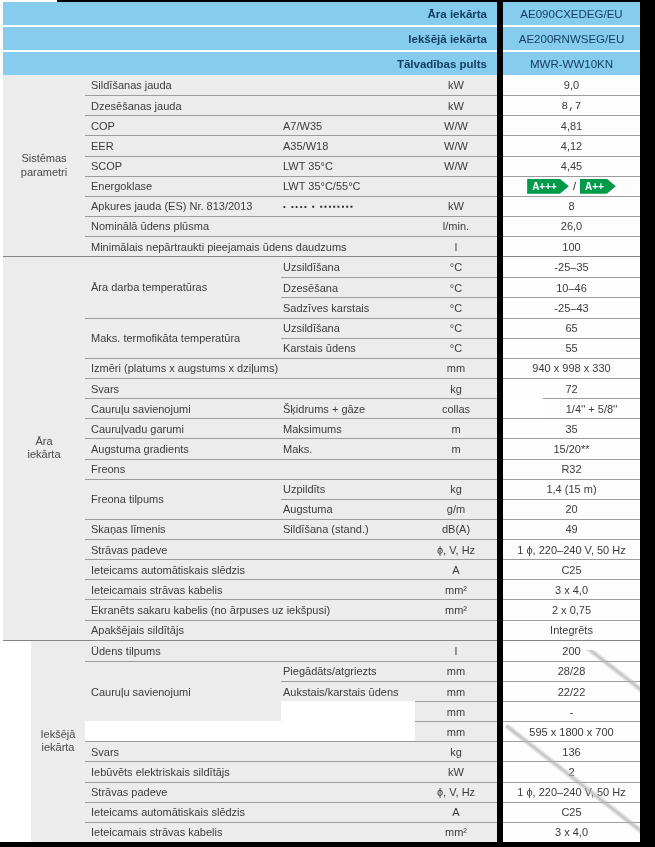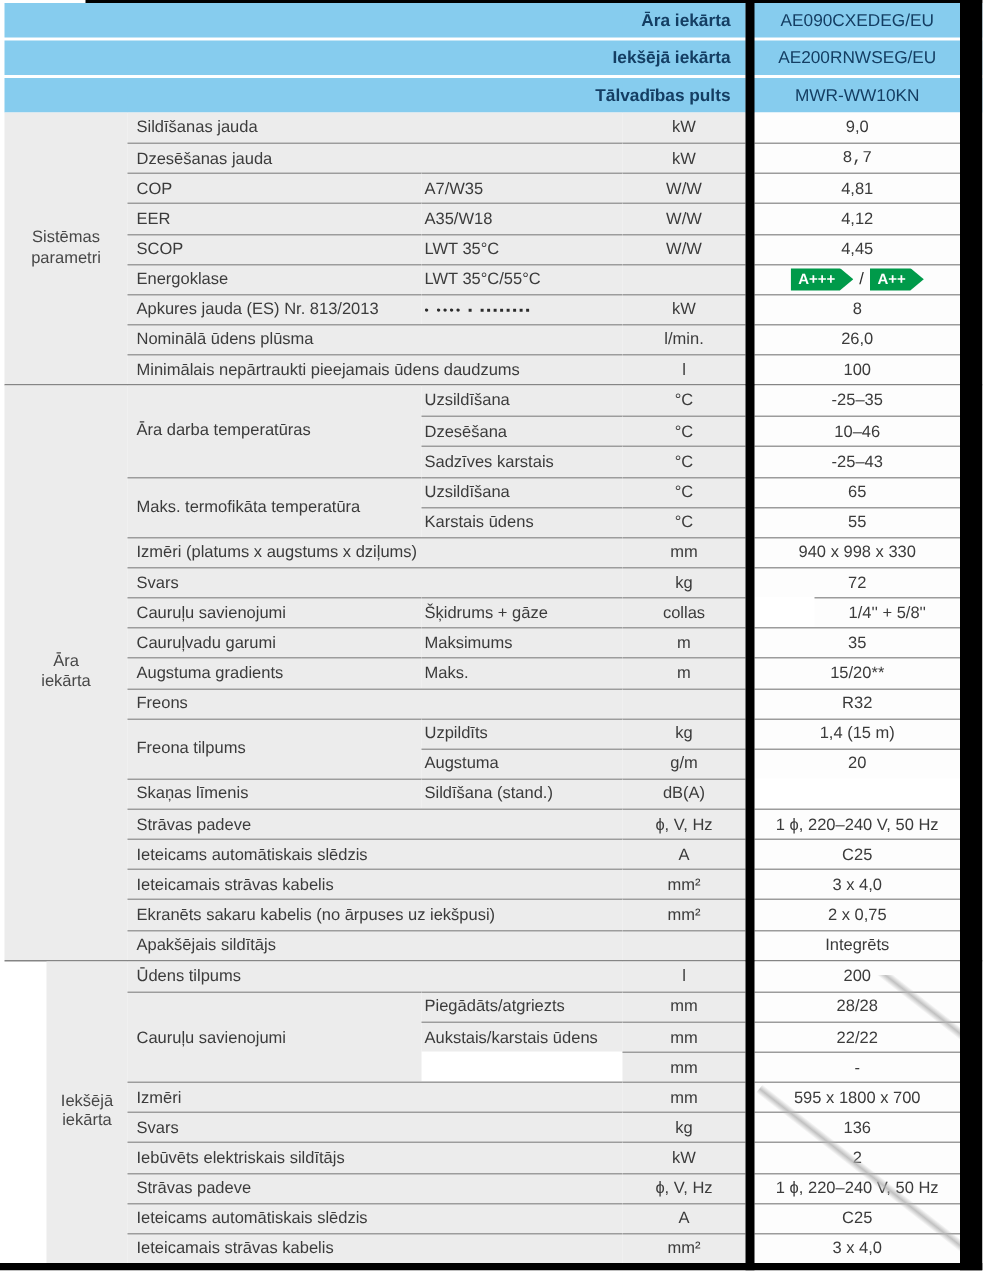--- a/index.html
+++ b/index.html
@@ -167,20 +167,21 @@
         <div class="c group bt" style="grid-row: 12 / 14;">Freona tilpums</div>
         <div class="c sub bt" style="grid-row: 12;">Uzpildīts</div>
         <div class="c unit bt" style="grid-row: 12;">kg</div>
         <div class="c val bt" style="grid-row: 12;">1,4 (15 m)</div>
         <div class="c sub bt" style="grid-row: 13;">Augstuma</div>
         <div class="c unit bt" style="grid-row: 13;">g/m</div>
         <div class="c val bt" style="grid-row: 13;">20</div>
         <div class="c label bt" style="grid-row: 14;">Skaņas līmenis</div>
         <div class="c sub bt" style="grid-row: 14;">Sildīšana (stand.)</div>
         <div class="c unit bt" style="grid-row: 14;">dB(A)</div>
+        <div class="c val bt" style="grid-row: 14;">49</div>
         <div class="c label wide bt" style="grid-row: 15;">Strāvas padeve</div>
         <div class="c unit bt" style="grid-row: 15;">ϕ, V, Hz</div>
         <div class="c val bt" style="grid-row: 15;">1 ϕ, 220–240 V, 50 Hz</div>
         <div class="c label wide bt" style="grid-row: 16;">Ieteicams automātiskais slēdzis</div>
         <div class="c unit bt" style="grid-row: 16;">A</div>
         <div class="c val bt" style="grid-row: 16;">C25</div>
         <div class="c label wide bt" style="grid-row: 17;">Ieteicamais strāvas kabelis</div>
         <div class="c unit bt" style="grid-row: 17;">mm²</div>
         <div class="c val bt" style="grid-row: 17;">3 x 4,0</div>
         <div class="c label wide bt" style="grid-row: 18;">Ekranēts sakaru kabelis (no ārpuses uz iekšpusi)</div>
@@ -198,21 +199,20 @@
         <div class="c val" style="grid-row: 1;">200</div>
         <div class="c group bt" style="grid-row: 2 / 5;">Cauruļu savienojumi</div>
         <div class="c sub bt" style="grid-row: 2;">Piegādāts/atgriezts</div>
         <div class="c unit bt" style="grid-row: 2;">mm</div>
         <div class="c val bt" style="grid-row: 2;">28/28</div>
         <div class="c sub bt" style="grid-row: 3;">Aukstais/karstais ūdens</div>
         <div class="c unit bt" style="grid-row: 3;">mm</div>
         <div class="c val bt" style="grid-row: 3;">22/22</div>
         <div class="c unit bt" style="grid-row: 4;">mm</div>
         <div class="c val bt" style="grid-row: 4;">-</div>
-        <div class="c label wide bt" style="grid-row: 5;">Izmēri</div>
         <div class="c unit bt" style="grid-row: 5;">mm</div>
         <div class="c val bt" style="grid-row: 5;">595 x 1800 x 700</div>
         <div class="c label wide bt" style="grid-row: 6;">Svars</div>
         <div class="c unit bt" style="grid-row: 6;">kg</div>
         <div class="c val bt" style="grid-row: 6; text-align: center;">136</div>
         <div class="c label wide bt" style="grid-row: 7;">Iebūvēts elektriskais sildītājs</div>
         <div class="c unit bt" style="grid-row: 7;">kW</div>
         <div class="c val bt" style="grid-row: 7;">2</div>
         <div class="c label wide bt" style="grid-row: 8;">Strāvas padeve</div>
         <div class="c unit bt" style="grid-row: 8;">ϕ, V, Hz</div>

